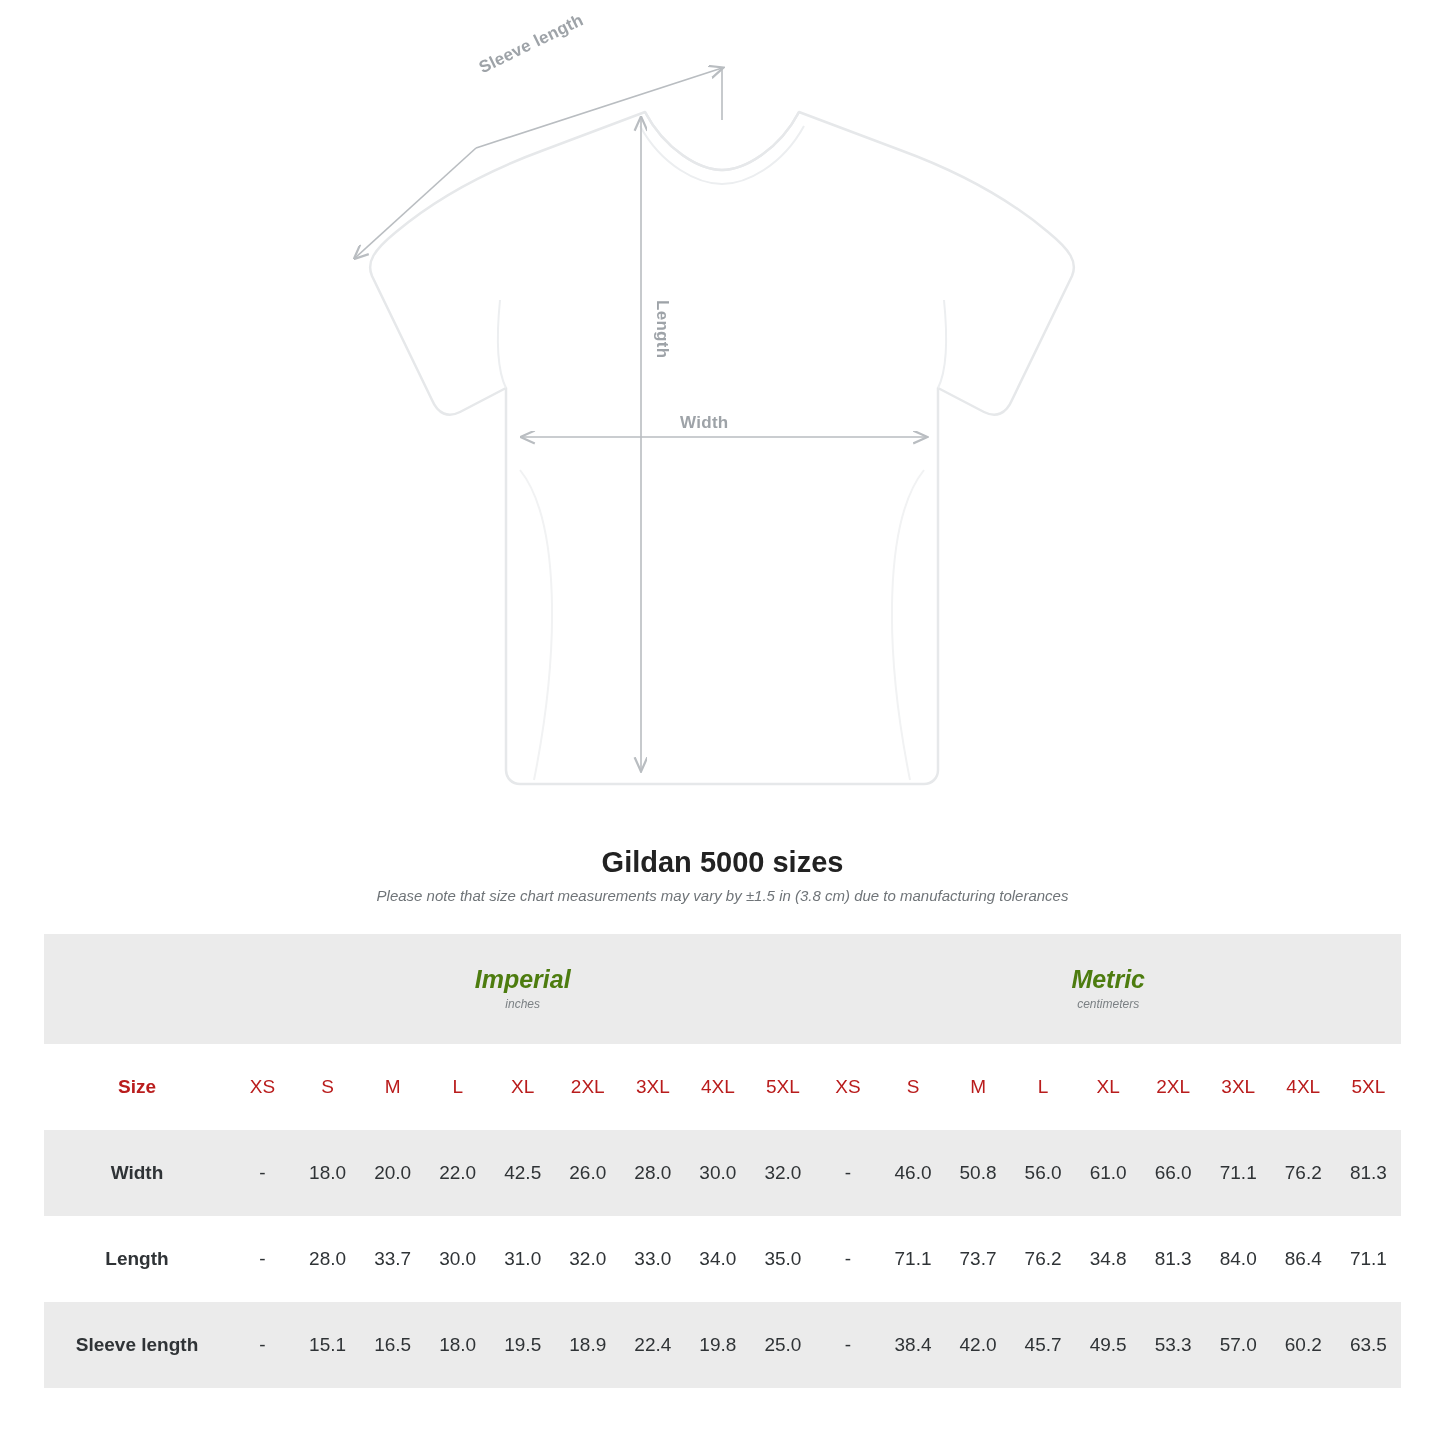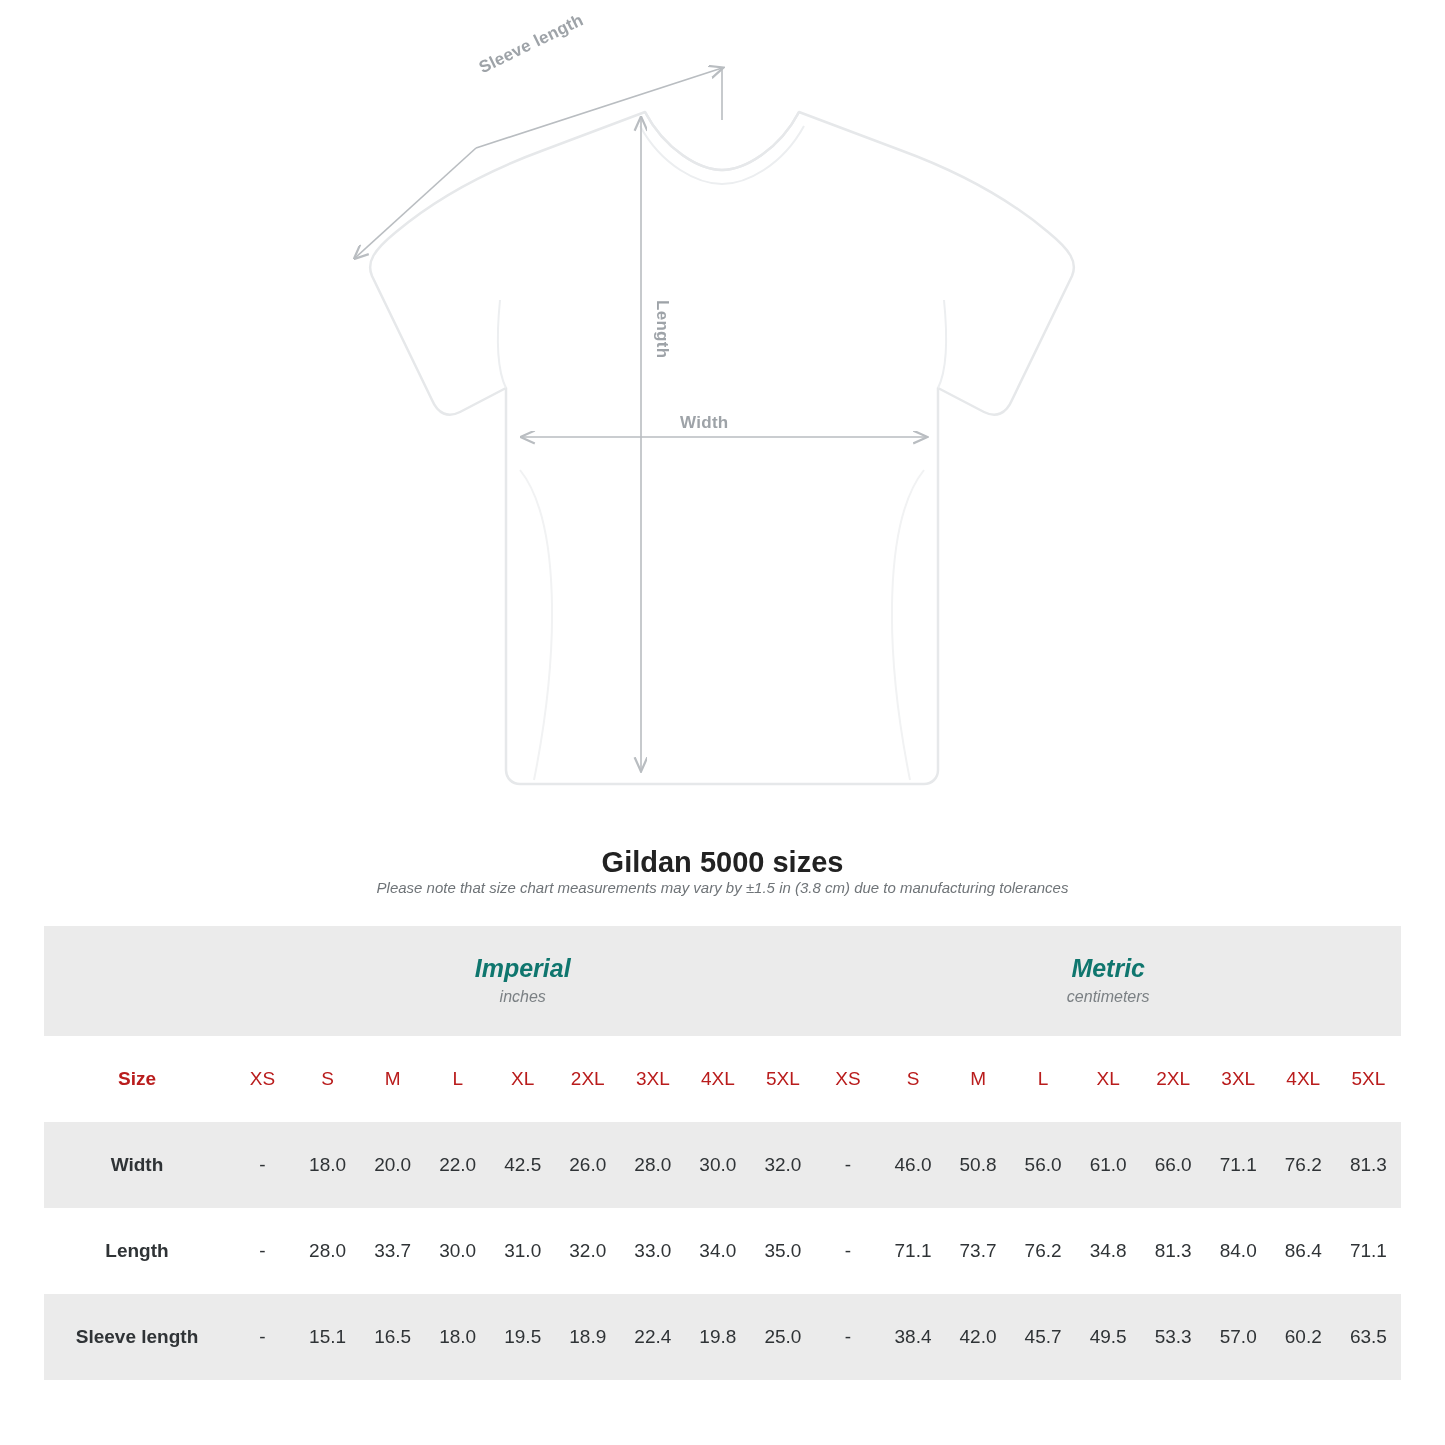--- a/index.html
+++ b/index.html
@@ -53,21 +53,21 @@
 
   
   .title-block {
     text-align: center;
     margin-top: 16px;
   }
   .chart-title {
     font-size: 29px;
     font-weight: bold;
     color: #222222;
-    margin: 0 0 0 0;
+    margin: 0 0 8px 0;
   }
   .chart-note {
     font-size: 15px;
     font-style: italic;
     color: #6f7478;
     margin: 0;
   }
 
   
   .table-wrap {
@@ -88,25 +88,25 @@
   
   .unit-row td {
     background: #ebebeb;
     height: 110px;
     padding: 0;
   }
   .unit-name {
     font-size: 25px;
     font-style: italic;
     font-weight: bold;
-    color: #0f766e;
+    color: #4d7c0f;
     line-height: 1.25;
   }
   .unit-sub {
-    font-size: 16px;
+    font-size: 12px;
     font-style: italic;
     color: #7b8084;
     line-height: 1.6;
   }
 
   
   .size-row td {
     height: 84px;
     font-size: 19px;
     font-weight: bold;

